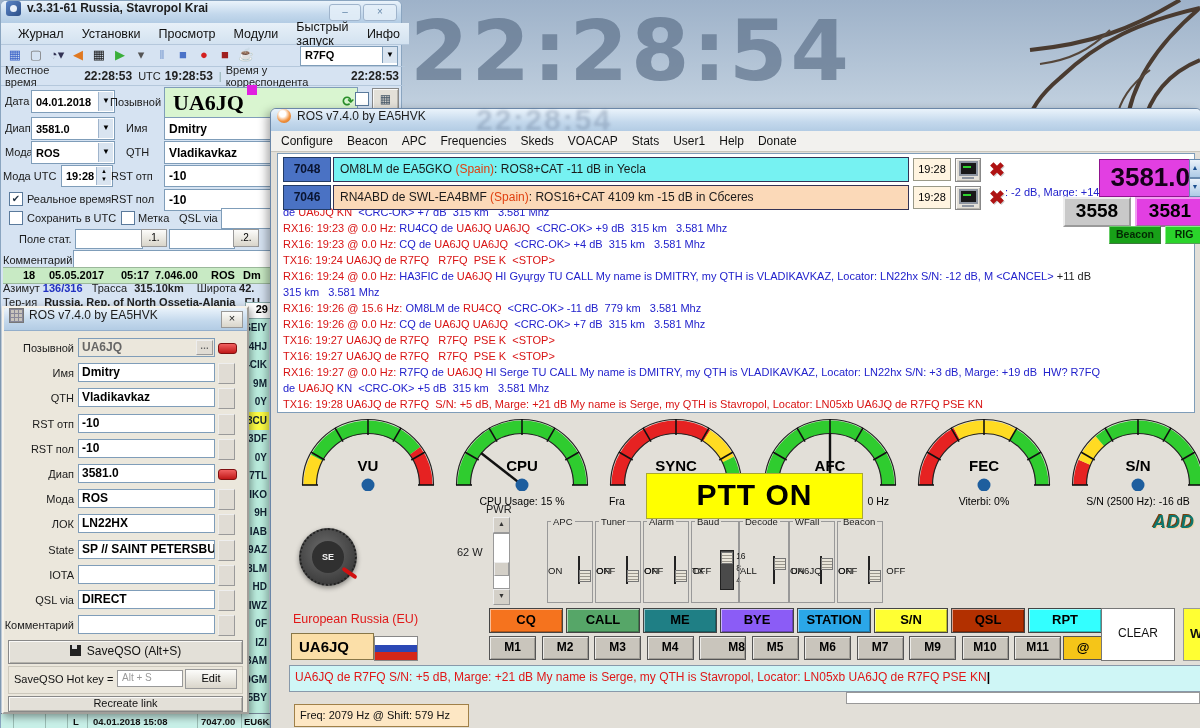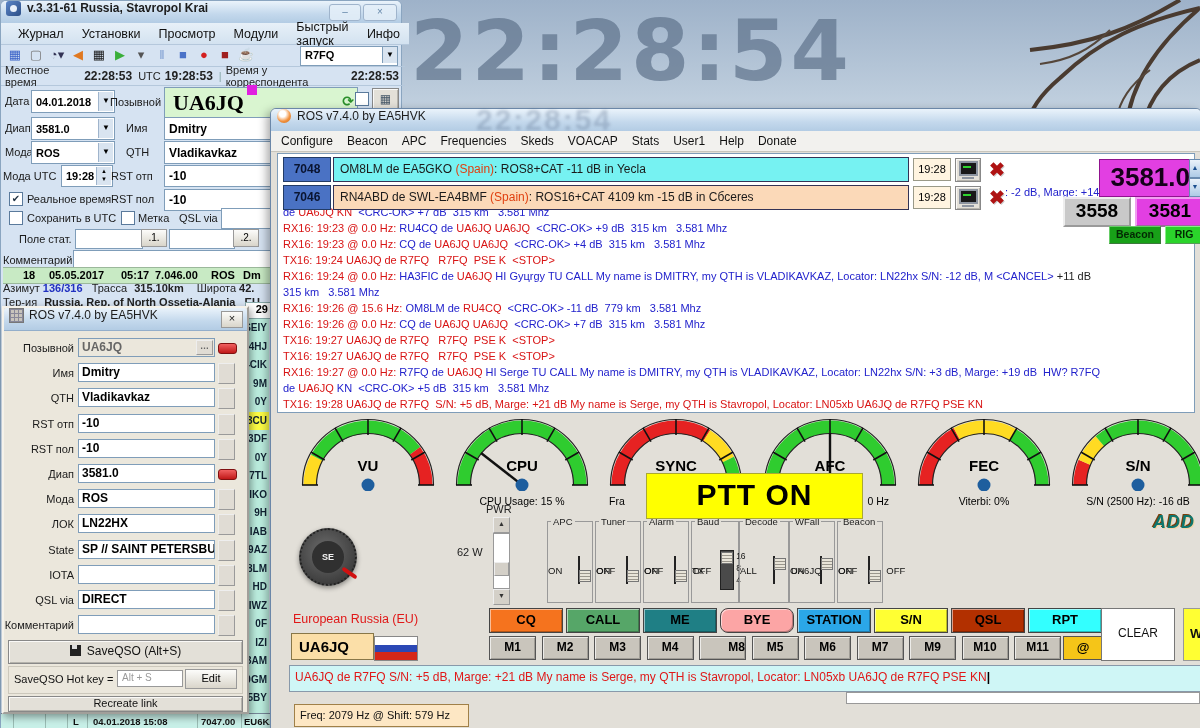--- a/index.html
+++ b/index.html
@@ -660,21 +660,21 @@
             <div class="tg-lab">OFF</div>
           </div>
         </div>
       </div>
     <div id="add-text">ADD</div>
 
     <div id="macros-host">
         <div class="macro-btn" style="left: 218px; background: rgb(245, 115, 30);">CQ</div>
         <div class="macro-btn" style="left: 295px; background: rgb(86, 166, 104);">CALL</div>
         <div class="macro-btn" style="left: 372px; background: rgb(31, 127, 133);">ME</div>
-        <div class="macro-btn" style="left: 449px; background: #fca5a5; border-radius: 8px;">BYE</div>
+        <div class="macro-btn" style="left: 449px; background: #8b5cf6;">BYE</div>
         <div class="macro-btn" style="left: 526px; background: rgb(43, 167, 232);">STATION</div>
         <div class="macro-btn" style="left: 603px; background: rgb(255, 255, 51);">S/N</div>
         <div class="macro-btn" style="left: 680px; background: rgb(178, 48, 0);">QSL</div>
         <div class="macro-btn" style="left: 757px; background: rgb(51, 255, 255);">RPT</div>
         <div class="m-btn" style="left: 218px;">M1</div>
         <div class="m-btn" style="left: 270.5px;">M2</div>
         <div class="m-btn" style="left: 323px;">M3</div>
         <div class="m-btn" style="left: 375.5px;">M4</div>
         <div class="m-btn" style="left: 428px; text-align: right;">M8</div>
         <div class="m-btn" style="left: 480.5px;">M5</div>

